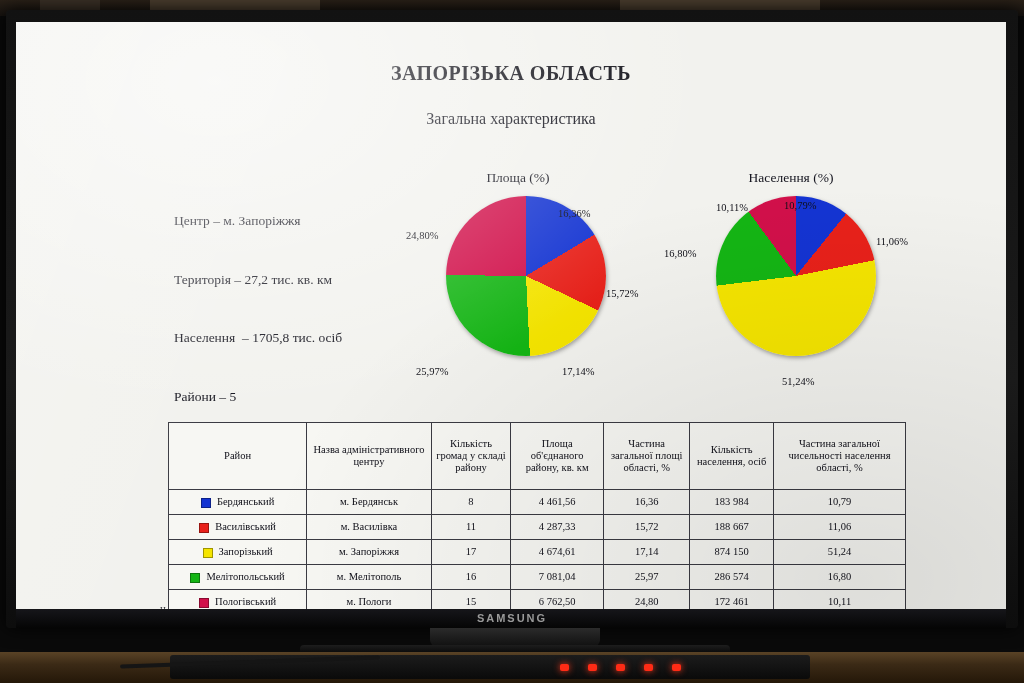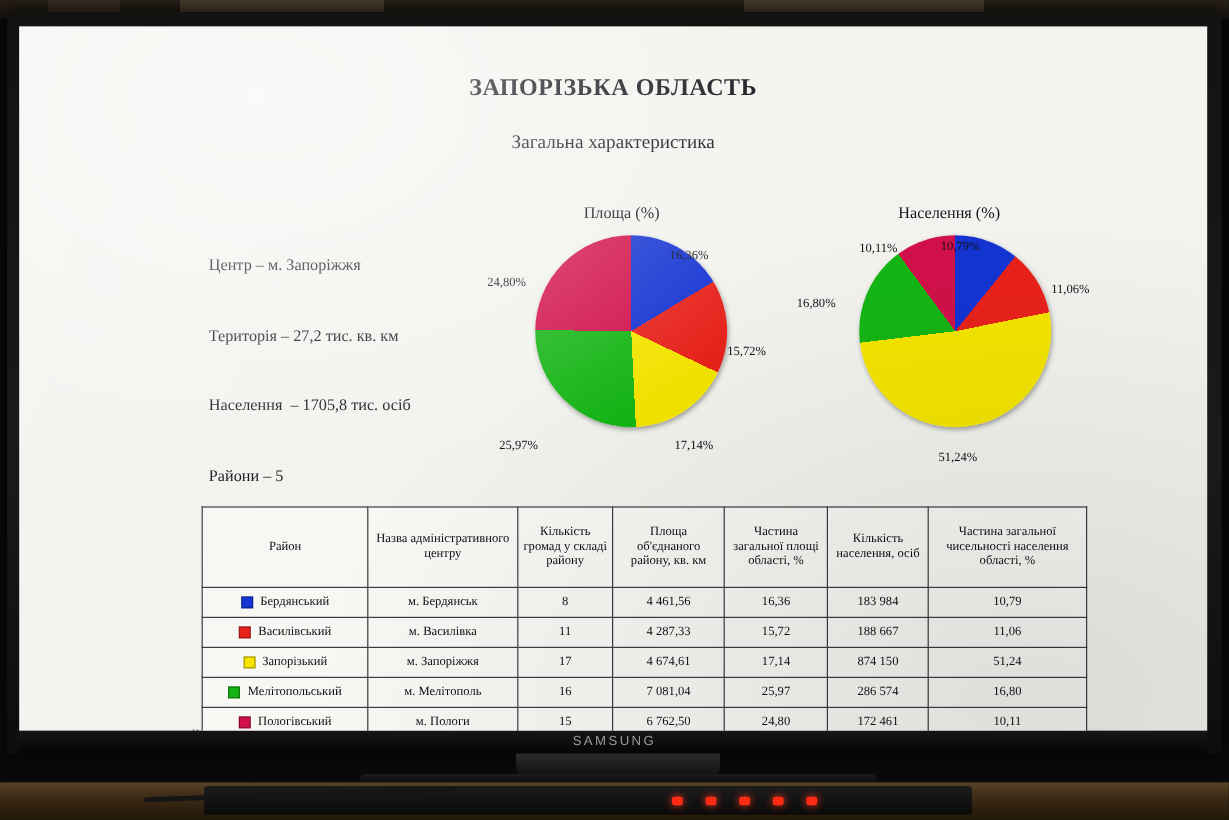--- a/index.html
+++ b/index.html
@@ -62,21 +62,21 @@
     background: linear-gradient(180deg, #16161a 0%, #050505 100%);
   }
   .brand {
     position: absolute;
     left: 50%; top: 612px;
     transform: translateX(-50%);
     color: #9a9a9a;
     font-family: "Liberation Sans", sans-serif;
     font-size: 11px;
     letter-spacing: 2px;
-    font-weight: normal;
+    font-weight: bold;
   }
   .tv-stand {
     position: absolute;
     left: 430px; top: 628px;
     width: 170px; height: 18px;
     background: linear-gradient(180deg, #2b2b2b, #111);
     border-radius: 0 0 6px 6px;
   }
   .tv-base {
     position: absolute;

